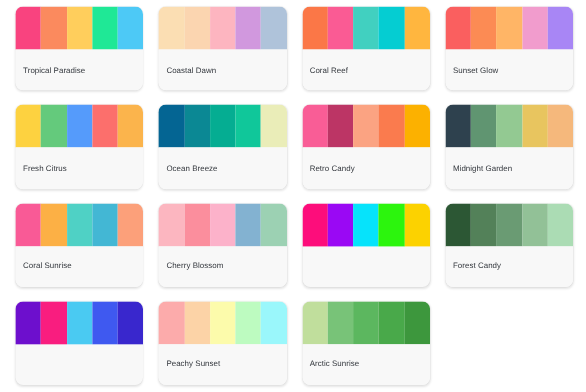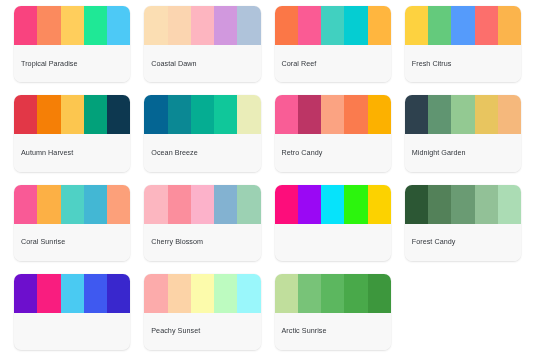--- a/index.html
+++ b/index.html
@@ -92,44 +92,44 @@
         <div class="swatch" title="#41d0c0" style="background: rgb(65, 208, 192);"></div>
         <div class="swatch" title="#05cdd2" style="background: rgb(5, 205, 210);"></div>
         <div class="swatch" title="#ffb63f" style="background: rgb(255, 182, 63);"></div>
       </div>
       <div class="card-footer">
         <span class="palette-name">Coral Reef</span>
       </div>
     </div>
     <div class="palette-card">
       <div class="swatch-strip">
+        <div class="swatch" title="#fa5f5f" style="background: rgb(250, 95, 95);"></div>
+        <div class="swatch" title="#fc8b54" style="background: rgb(252, 139, 84);"></div>
+        <div class="swatch" title="#ffb566" style="background: rgb(255, 181, 102);"></div>
+        <div class="swatch" title="#f19ccd" style="background: rgb(241, 156, 205);"></div>
+        <div class="swatch" title="#a886f5" style="background: rgb(168, 134, 245);"></div>
+      </div>
+      <div class="card-footer">
+        <span class="palette-name">Sunset Glow</span>
+      </div>
+    </div>
+    <div class="palette-card">
+      <div class="swatch-strip">
         <div class="swatch" title="#fdd240" style="background: rgb(253, 210, 64);"></div>
         <div class="swatch" title="#64ca7c" style="background: rgb(100, 202, 124);"></div>
         <div class="swatch" title="#559bfb" style="background: rgb(85, 155, 251);"></div>
         <div class="swatch" title="#fc6f6c" style="background: rgb(252, 111, 108);"></div>
         <div class="swatch" title="#fbb44c" style="background: rgb(251, 180, 76);"></div>
       </div>
       <div class="card-footer">
         <span class="palette-name">Fresh Citrus</span>
       </div>
     </div>
     <div class="palette-card">
       <div class="swatch-strip">
-        <div class="swatch" title="#e23747" style="background: rgb(226, 55, 71);"></div>
-        <div class="swatch" title="#f57f06" style="background: rgb(245, 127, 6);"></div>
-        <div class="swatch" title="#fcc64f" style="background: rgb(252, 198, 79);"></div>
-        <div class="swatch" title="#02a17a" style="background: rgb(2, 161, 122);"></div>
-        <div class="swatch" title="#0d3850" style="background: rgb(13, 56, 80);"></div>
-      </div>
-      <div class="card-footer">
-        <span class="palette-name">Autumn Harvest</span>
-      </div>
-    </div>
-    <div class="palette-card">
-      <div class="swatch-strip">
         <div class="swatch" title="#046593" style="background: rgb(4, 101, 147);"></div>
         <div class="swatch" title="#0b8894" style="background: rgb(11, 136, 148);"></div>
         <div class="swatch" title="#05ad92" style="background: rgb(5, 173, 146);"></div>
         <div class="swatch" title="#10c79a" style="background: rgb(16, 199, 154);"></div>
         <div class="swatch" title="#eaedb8" style="background: rgb(234, 237, 184);"></div>
       </div>
       <div class="card-footer">
         <span class="palette-name">Ocean Breeze</span>
       </div>
     </div>

